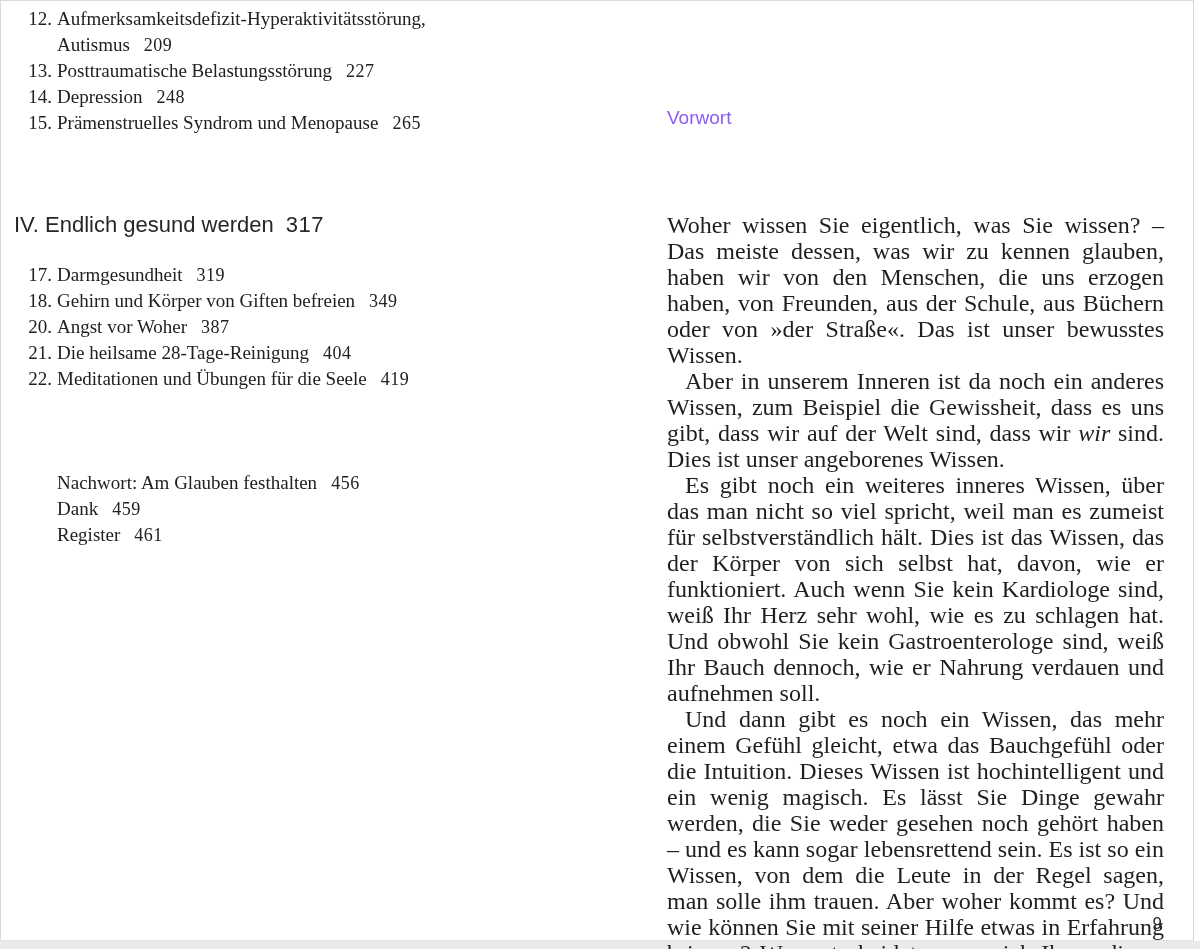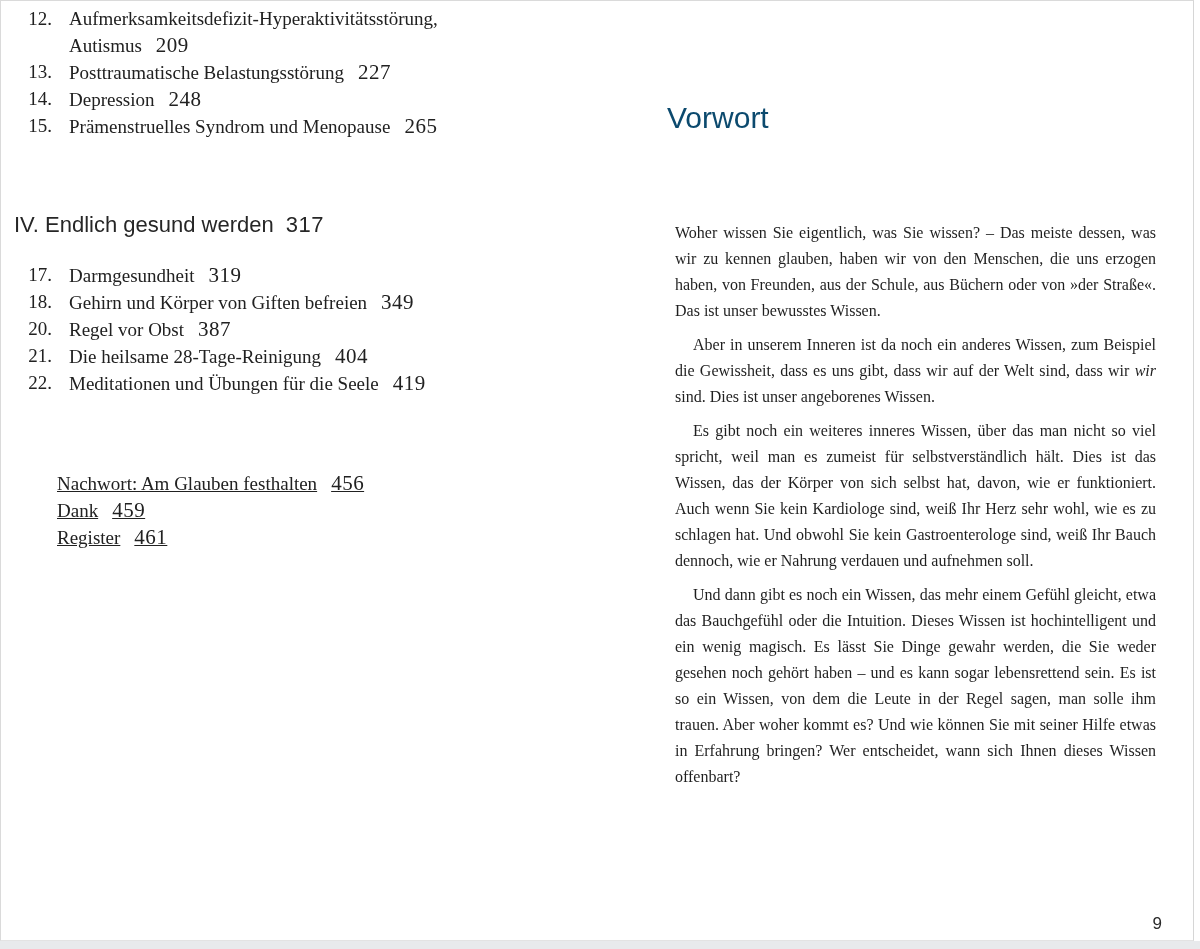--- a/index.html
+++ b/index.html
@@ -34,36 +34,35 @@
   }
   .toc-block { position: absolute; left: 0; width: 470px; }
   .toc-part3 { top: 6px; }
   .toc-part4 { top: 262px; }
   .toc-back  { top: 470px; }
 
   .toc-row {
     display: flex;
     font-size: 19px;
     line-height: 26px;
-    gap: 12px;
   }
   .toc-num {
     flex: none;
     width: 24px;
     padding-right: 5px;
     text-align: right;
   }
   .toc-text { flex: 1; min-width: 0; }
   .toc-title { white-space: pre-line; }
   .toc-page {
     margin-left: 14px;
-    font-size: 21px;
+    font-size: 18px;
     letter-spacing: 0.5px;
   }
-  .toc-back .toc-row { padding-left: 29px; text-decoration: underline; }
+  .toc-back .toc-row { padding-left: 29px; }
 
   .toc-section {
     position: absolute; left: -14px; top: 210px;
     width: 484px;
     font-family: "Liberation Sans", "DejaVu Sans", sans-serif;
     font-size: 22px;
     line-height: 30px;
     font-weight: 400;
     color: #262626;
   }
@@ -76,32 +75,32 @@
 
   
   .page-right {
     position: absolute; left: 667px; top: 0;
     width: 497px; height: 941px;
   }
   .chapter-title {
     position: absolute; left: 0; top: 101px;
     margin: 0;
     font-family: "Liberation Sans", "DejaVu Sans", sans-serif;
-    font-size: 30px;
+    font-size: 19px;
     line-height: 34px;
     font-weight: 400;
-    color: #0c4a6e;
+    color: #8b5cf6;
   }
   .chapter-body {
     position: absolute; left: 0; top: 212px;
     width: 497px;
   }
   .chapter-body p {
-    margin: 8px;
-    font-size: 16px;
+    margin: 0;
+    font-size: 24px;
     line-height: 26px;
     text-align: justify;
     color: #1f1f1f;
   }
   .chapter-body p.indent { text-indent: 18px; }
   .italic { font-style: italic; }
 
   .folio {
     position: absolute; right: 2px; top: 911px;
     font-family: "Liberation Sans", "DejaVu Sans", sans-serif;
@@ -146,21 +145,21 @@
     <div class="toc-row">
       <span class="toc-num">17.</span>
       <span class="toc-text"><span class="toc-title">Darmgesundheit</span><span class="toc-page">319</span></span>
     </div>
     <div class="toc-row">
       <span class="toc-num">18.</span>
       <span class="toc-text"><span class="toc-title">Gehirn und Körper von Giften befreien</span><span class="toc-page">349</span></span>
     </div>
     <div class="toc-row">
       <span class="toc-num">20.</span>
-      <span class="toc-text"><span class="toc-title">Regel vor Obst</span><span class="toc-page">387</span></span>
+      <span class="toc-text"><span class="toc-title">Angst vor Woher</span><span class="toc-page">387</span></span>
     </div>
     <div class="toc-row">
       <span class="toc-num">21.</span>
       <span class="toc-text"><span class="toc-title">Die heilsame 28-Tage-Reinigung</span><span class="toc-page">404</span></span>
     </div>
     <div class="toc-row">
       <span class="toc-num">22.</span>
       <span class="toc-text"><span class="toc-title">Meditationen und Übungen für die Seele</span><span class="toc-page">419</span></span>
     </div>
   </div>

